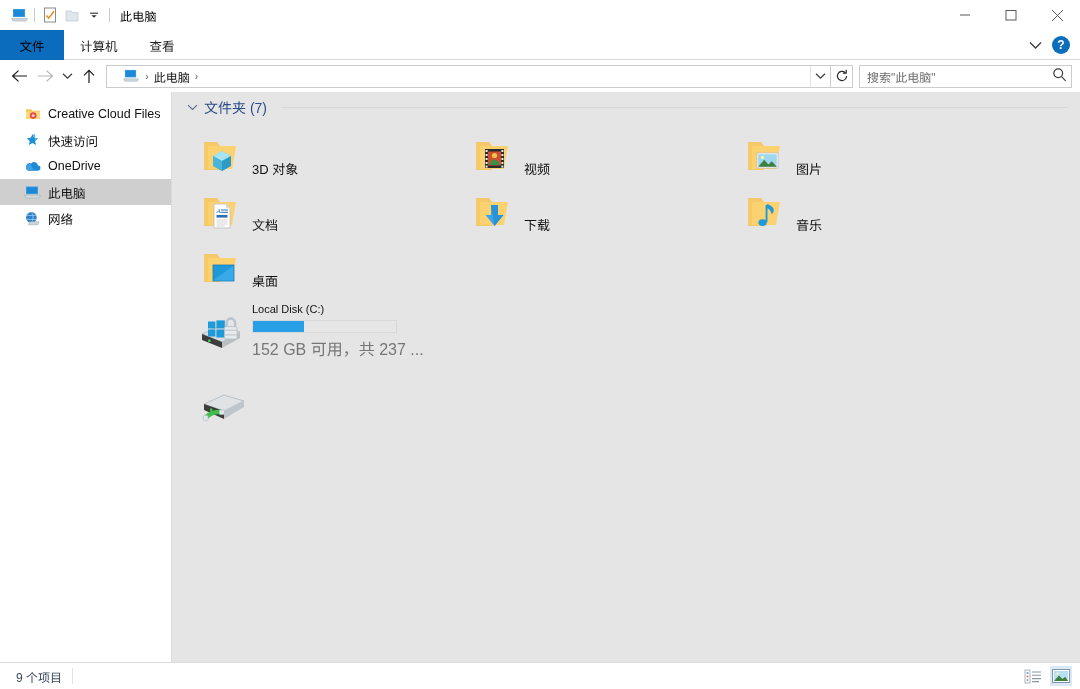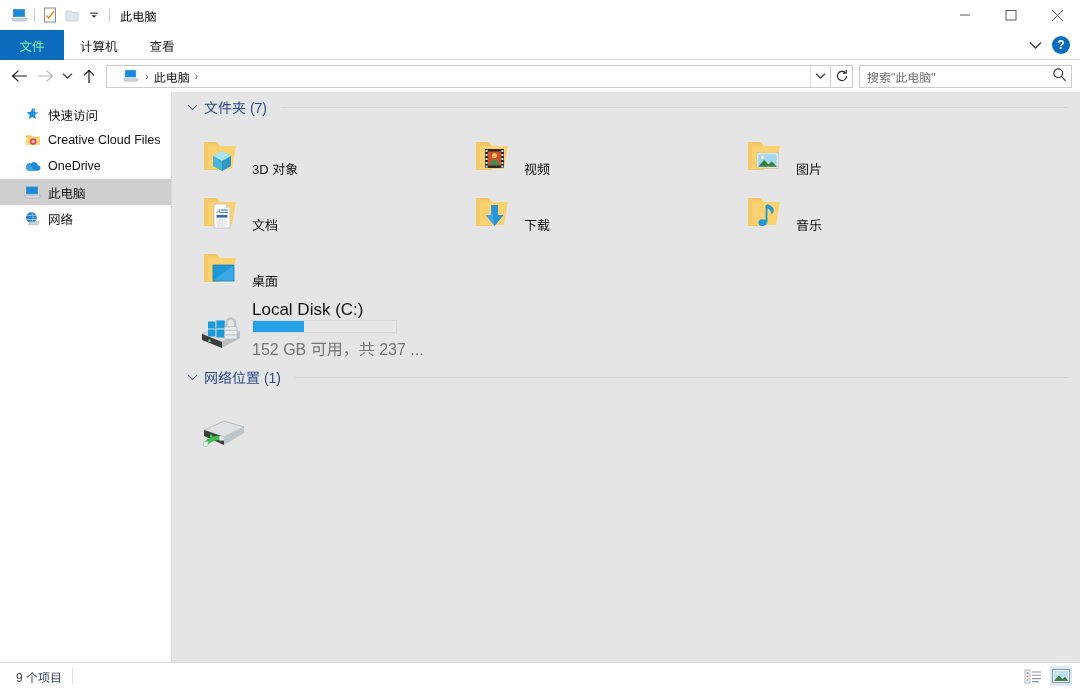--- a/index.html
+++ b/index.html
@@ -41,21 +41,21 @@
     display:flex; align-items:stretch; position:relative;
     background:#fff;
     border-bottom: 1px solid #d9d9d9;
   }
   .tab {
     display:flex; align-items:center; justify-content:center;
     padding: 0 16px;
     font-size: 12.5px; color:#222; height:30px; cursor:default;
   }
   .tab.file {
-    background:#0b6cbd; color:#86efac; min-width:64px; font-size:12.5px;
+    background:#0b6cbd; color:#000000; min-width:64px; font-size:12.5px;
   }
   .ribbon-right { position:absolute; right:4px; top:0; height:30px; display:flex; align-items:center; gap:6px; }
   .chev-btn { width:22px; height:22px; display:flex; align-items:center; justify-content:center; }
   .help-btn { width:18px; height:18px; border-radius:50%; background:#0a6ebd; color:#fff;
     display:flex; align-items:center; justify-content:center; font-size:12px; font-weight:bold; margin-right:6px;}
 
   
   .addressbar {
     height: 32px; flex:0 0 32px;
     display:flex; align-items:center;
@@ -124,21 +124,21 @@
 
   
   .drivetiles { display:flex; flex-wrap:wrap; padding-left:8px; padding-top:4px; }
   .drive {
     width: 272px; height: 62px;
     display:flex; align-items:center;
     padding-left: 62px; position:relative;
   }
   .drive .dico { position:absolute; left:8px; top:8px; width:50px; height:46px; display:flex; align-items:center; justify-content:center; }
   .drive .dinfo { display:flex; flex-direction:column; gap:3px; width: 145px; }
-  .drive .dname { font-size:17px; color:#111; line-height:15px; }
+  .drive .dname { font-size:11px; color:#111; line-height:15px; }
   .drive .dname.wrap { line-height:15px; }
   .bar { width: 145px; height: 13px; background:#e6e6e6; border:1px solid #d8d8d8; position:relative; }
   .bar > i { display:block; height:100%; background:#27a0e8; }
   .dfree { font-size:16px; color:#767676; white-space:nowrap; }
 
   
   .statusbar {
     height: 27px; flex:0 0 27px;
     border-top:1px solid #dcdcdc;
     display:flex; align-items:center; position:relative;
@@ -280,38 +280,38 @@
       </span>
     </div>
   </div>
 
   <div class="body">
 
     <div class="sidebar">
 
       <div class="nav-item">
         <span class="nav-ico">
-          <svg width="15" height="15" viewBox="0 0 15 15">
-            <path d="M7.4 1.2l1.7 3.6 3.9.5-2.9 2.7.8 3.9-3.5-2-3.5 2 .8-3.9L1.8 5.3l3.9-.5z" fill="#1b8fd8"></path>
-            <path d="M7.4 1.2l1.7 3.6 3.9.5-2.9 2.7V1.6z" fill="#55b6ea"></path>
-          </svg>
-        </span>
-        <span>快速访问</span>
-      </div>
-
-      <div class="nav-item">
-        <span class="nav-ico">
           <svg width="16" height="14" viewBox="0 0 16 14">
             <path d="M1 2.2h5.2l1.1 1.5H15v8.1H1z" fill="#f6c65b"></path>
             <path d="M1 4.6h14v7.2H1z" fill="#ffd97a"></path>
             <circle cx="8.2" cy="8.6" r="3.3" fill="#e8484a"></circle>
             <circle cx="8.2" cy="8.6" r="1.4" fill="#ffd6d6"></circle>
           </svg>
         </span>
         <span>Creative Cloud Files</span>
+      </div>
+
+      <div class="nav-item">
+        <span class="nav-ico">
+          <svg width="15" height="15" viewBox="0 0 15 15">
+            <path d="M7.4 1.2l1.7 3.6 3.9.5-2.9 2.7.8 3.9-3.5-2-3.5 2 .8-3.9L1.8 5.3l3.9-.5z" fill="#1b8fd8"></path>
+            <path d="M7.4 1.2l1.7 3.6 3.9.5-2.9 2.7V1.6z" fill="#55b6ea"></path>
+          </svg>
+        </span>
+        <span>快速访问</span>
       </div>
 
       <div class="nav-item">
         <span class="nav-ico">
           <svg width="17" height="12" viewBox="0 0 17 12">
             <path d="M4.6 10.8h9.1a2.6 2.6 0 0 0 .3-5.2A3.9 3.9 0 0 0 7.2 3.4 3.1 3.1 0 0 0 4.6 10.8z" fill="#1e8ad6"></path>
             <path d="M4.6 10.8h5.2L6.6 4.3A3.1 3.1 0 0 0 4.6 10.8z" fill="#3fa3e6"></path>
           </svg>
         </span>
         <span>OneDrive</span>
@@ -516,29 +516,20 @@
               <span class="bar">
                 <i style="width:36%;background:#27a0e8;"></i>
               </span>
               <span class="dfree">152 GB 可用，共 237 ...</span>
             </span>
           </div>
         </div>
       </div>
 
       <div class="group" style="margin-top:2px;">
-        <div class="group-head">
-          <span class="group-chev">
-            <svg width="11" height="7" viewBox="0 0 11 7">
-                <path d="M1 1.2l4.5 4.2L10 1.2" fill="none" stroke="#5a6b8c" stroke-width="1.1"></path>
-              </svg>
-          </span>
-          <span class="group-title">网络位置 (1)</span>
-          <span class="group-rule"></span>
-        </div>
 
         <div class="drivetiles">
           <div class="drive" style="height:64px;">
             <span class="dico" style="top:14px;">
               <svg width="50" height="42" viewBox="0 0 50 42">
                 <path d="M6 20l20-9 20 6-20 10z" fill="#dfe3e6" stroke="#a9b0b5" stroke-width=".7"></path>
                 <path d="M6 20v6l20 9v-8z" fill="#3d3d3d"></path>
                 <path d="M26 27l20-10v6L26 35z" fill="#bfc6cb"></path>
                 <rect x="12" y="24.6" width="2.4" height="2.4" rx=".4" fill="#46c84a"></rect>
 

